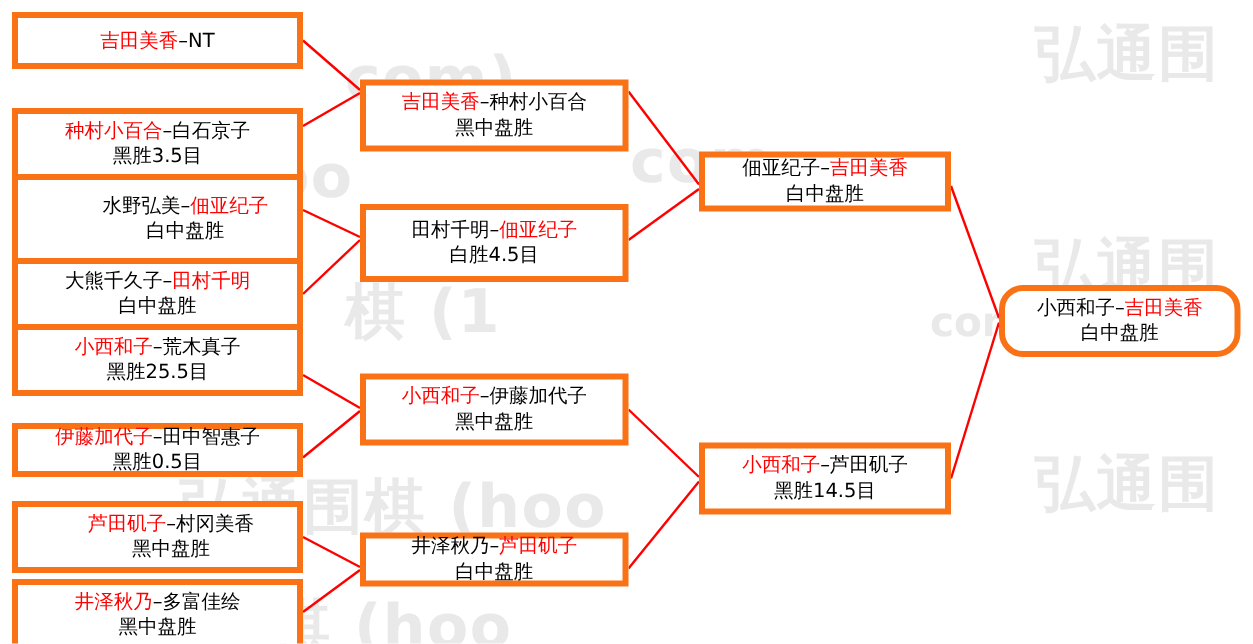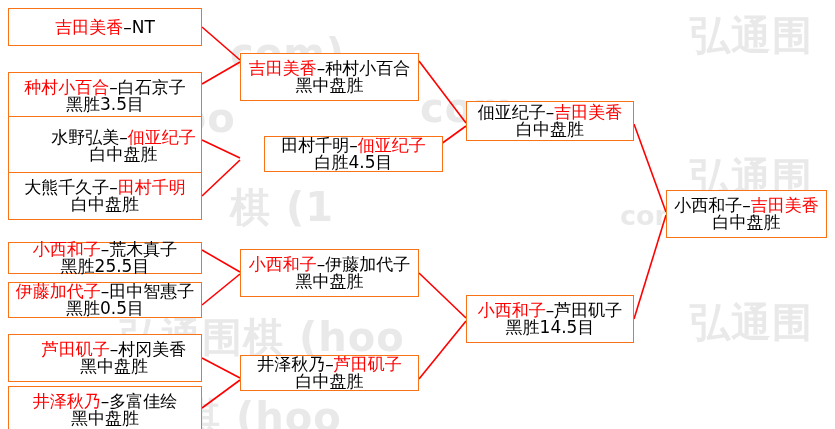--- a/index.html
+++ b/index.html
@@ -45,25 +45,25 @@
   
   .lines {
     position: absolute;
     left: 0; top: 0;
     z-index: 1;
   }
   
   .node {
     position: absolute;
     box-sizing: border-box;
-    border: 1px solid #f97316;
+    border: 4px solid #f97316;
     background: #ffffff;
     color: #000000;
     text-align: right;
-    font-size: 17px;
+    font-size: 13px;
     line-height: 17px;
     z-index: 2;
     display: flex;
     flex-direction: column;
     justify-content: center;
     align-items: center;
     padding: 1px 2px;
   }
   .node .ln {
     white-space: nowrap;
@@ -123,42 +123,42 @@
       <div class="ln"><span class="blk">黑胜3.5目</span></div>
     </div>
   <div class="node" style="left:8px; top:116px; width:194px; height:60px;padding-left:39px;">
       <div class="ln"><span class="blk">水野弘美–</span><span class="red">佃亚纪子</span></div>
       <div class="ln"><span class="blk">白中盘胜</span></div>
     </div>
   <div class="node" style="left:8px; top:172px; width:194px; height:48px;">
       <div class="ln"><span class="blk">大熊千久子–</span><span class="red">田村千明</span></div>
       <div class="ln"><span class="blk">白中盘胜</span></div>
     </div>
-  <div class="node" style="left:8px; top:242px; width:194px; height:32px;">
+  <div class="node" style="left:8px; top:216px; width:194px; height:48px;">
       <div class="ln"><span class="red">小西和子</span><span class="blk">–荒木真子</span></div>
       <div class="ln"><span class="blk">黑胜25.5目</span></div>
     </div>
   <div class="node" style="left:8px; top:282px; width:194px; height:36px;">
       <div class="ln"><span class="red">伊藤加代子</span><span class="blk">–田中智惠子</span></div>
       <div class="ln"><span class="blk">黑胜0.5目</span></div>
     </div>
   <div class="node" style="left:8px; top:334px; width:194px; height:48px;padding-left:20px;">
       <div class="ln"><span class="red">芦田矶子</span><span class="blk">–村冈美香</span></div>
       <div class="ln"><span class="blk">黑中盘胜</span></div>
     </div>
   <div class="node" style="left:8px; top:386px; width:194px; height:48px;">
       <div class="ln"><span class="red">井泽秋乃</span><span class="blk">–多富佳绘</span></div>
       <div class="ln"><span class="blk">黑中盘胜</span></div>
     </div>
 
   <div class="node" style="left:240px; top:37px; width:179px; height:48px;margin-top:16px;">
       <div class="ln"><span class="red">吉田美香</span><span class="blk">–种村小百合</span></div>
       <div class="ln"><span class="blk">黑中盘胜</span></div>
     </div>
-  <div class="node" style="left:240px; top:136px; width:179px; height:36px;margin-left:24px;">
+  <div class="node" style="left:240px; top:136px; width:179px; height:52px;">
       <div class="ln"><span class="blk">田村千明–</span><span class="red">佃亚纪子</span></div>
       <div class="ln"><span class="blk">白胜4.5目</span></div>
     </div>
   <div class="node" style="left:240px; top:249px; width:179px; height:48px;">
       <div class="ln"><span class="red">小西和子</span><span class="blk">–伊藤加代子</span></div>
       <div class="ln"><span class="blk">黑中盘胜</span></div>
     </div>
   <div class="node" style="left:240px; top:355px; width:179px; height:36px;">
       <div class="ln"><span class="blk">井泽秋乃–</span><span class="red">芦田矶子</span></div>
       <div class="ln"><span class="blk">白中盘胜</span></div>
@@ -166,18 +166,18 @@
 
   <div class="node" style="left:466px; top:101px; width:168px; height:40px;">
       <div class="ln"><span class="blk">佃亚纪子–</span><span class="red">吉田美香</span></div>
       <div class="ln"><span class="blk">白中盘胜</span></div>
     </div>
   <div class="node" style="left:466px; top:295px; width:168px; height:48px;">
       <div class="ln"><span class="red">小西和子</span><span class="blk">–芦田矶子</span></div>
       <div class="ln"><span class="blk">黑胜14.5目</span></div>
     </div>
 
-  <div class="node" style="left:666px; top:190px; width:161px; height:48px;">
+  <div class="node" style="left:666px; top:190px; width:161px; height:48px;border-radius:16px;">
       <div class="ln"><span class="blk">小西和子–</span><span class="red">吉田美香</span></div>
       <div class="ln"><span class="blk">白中盘胜</span></div>
     </div>
 
 </div>
 
 </body></html>

